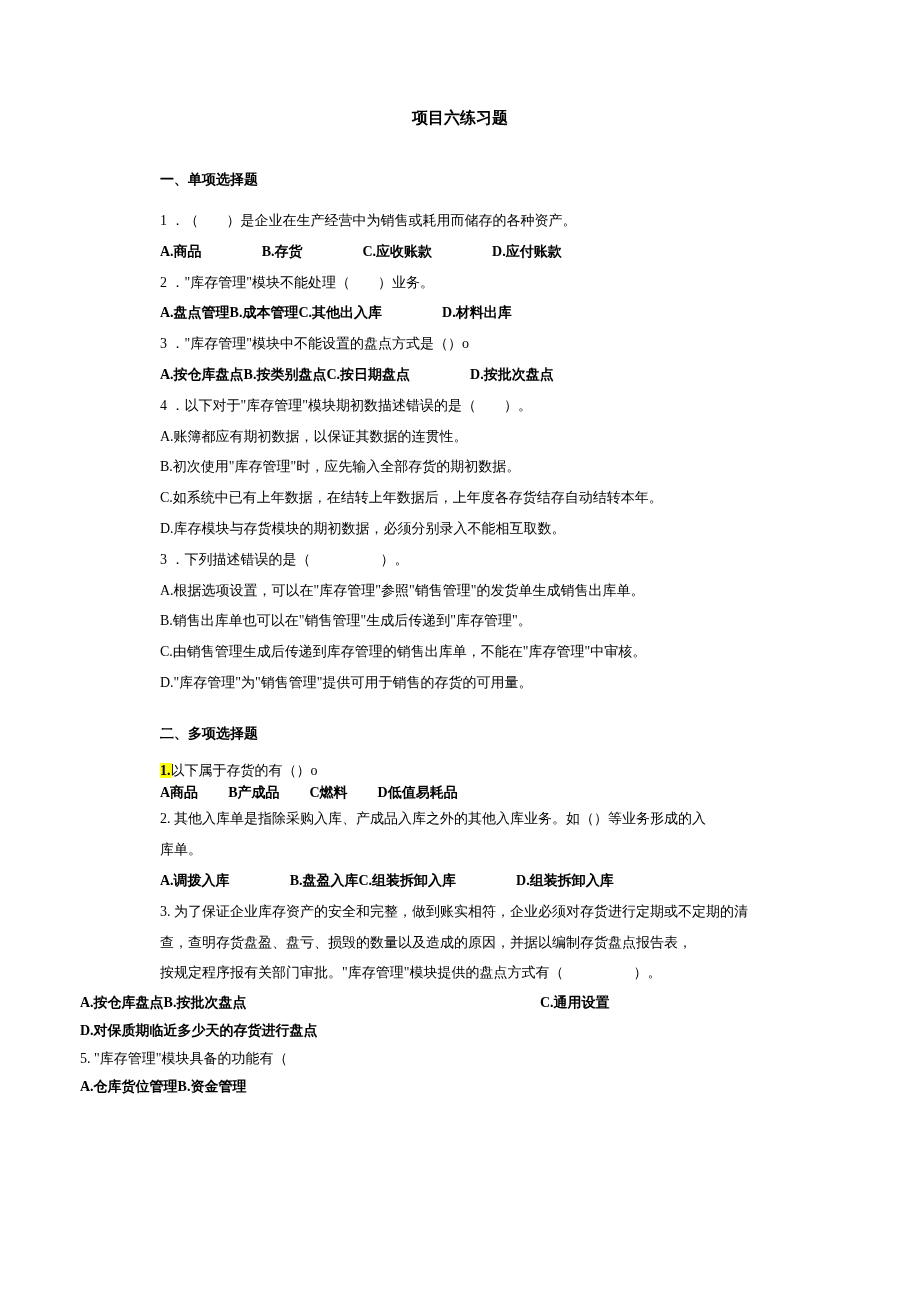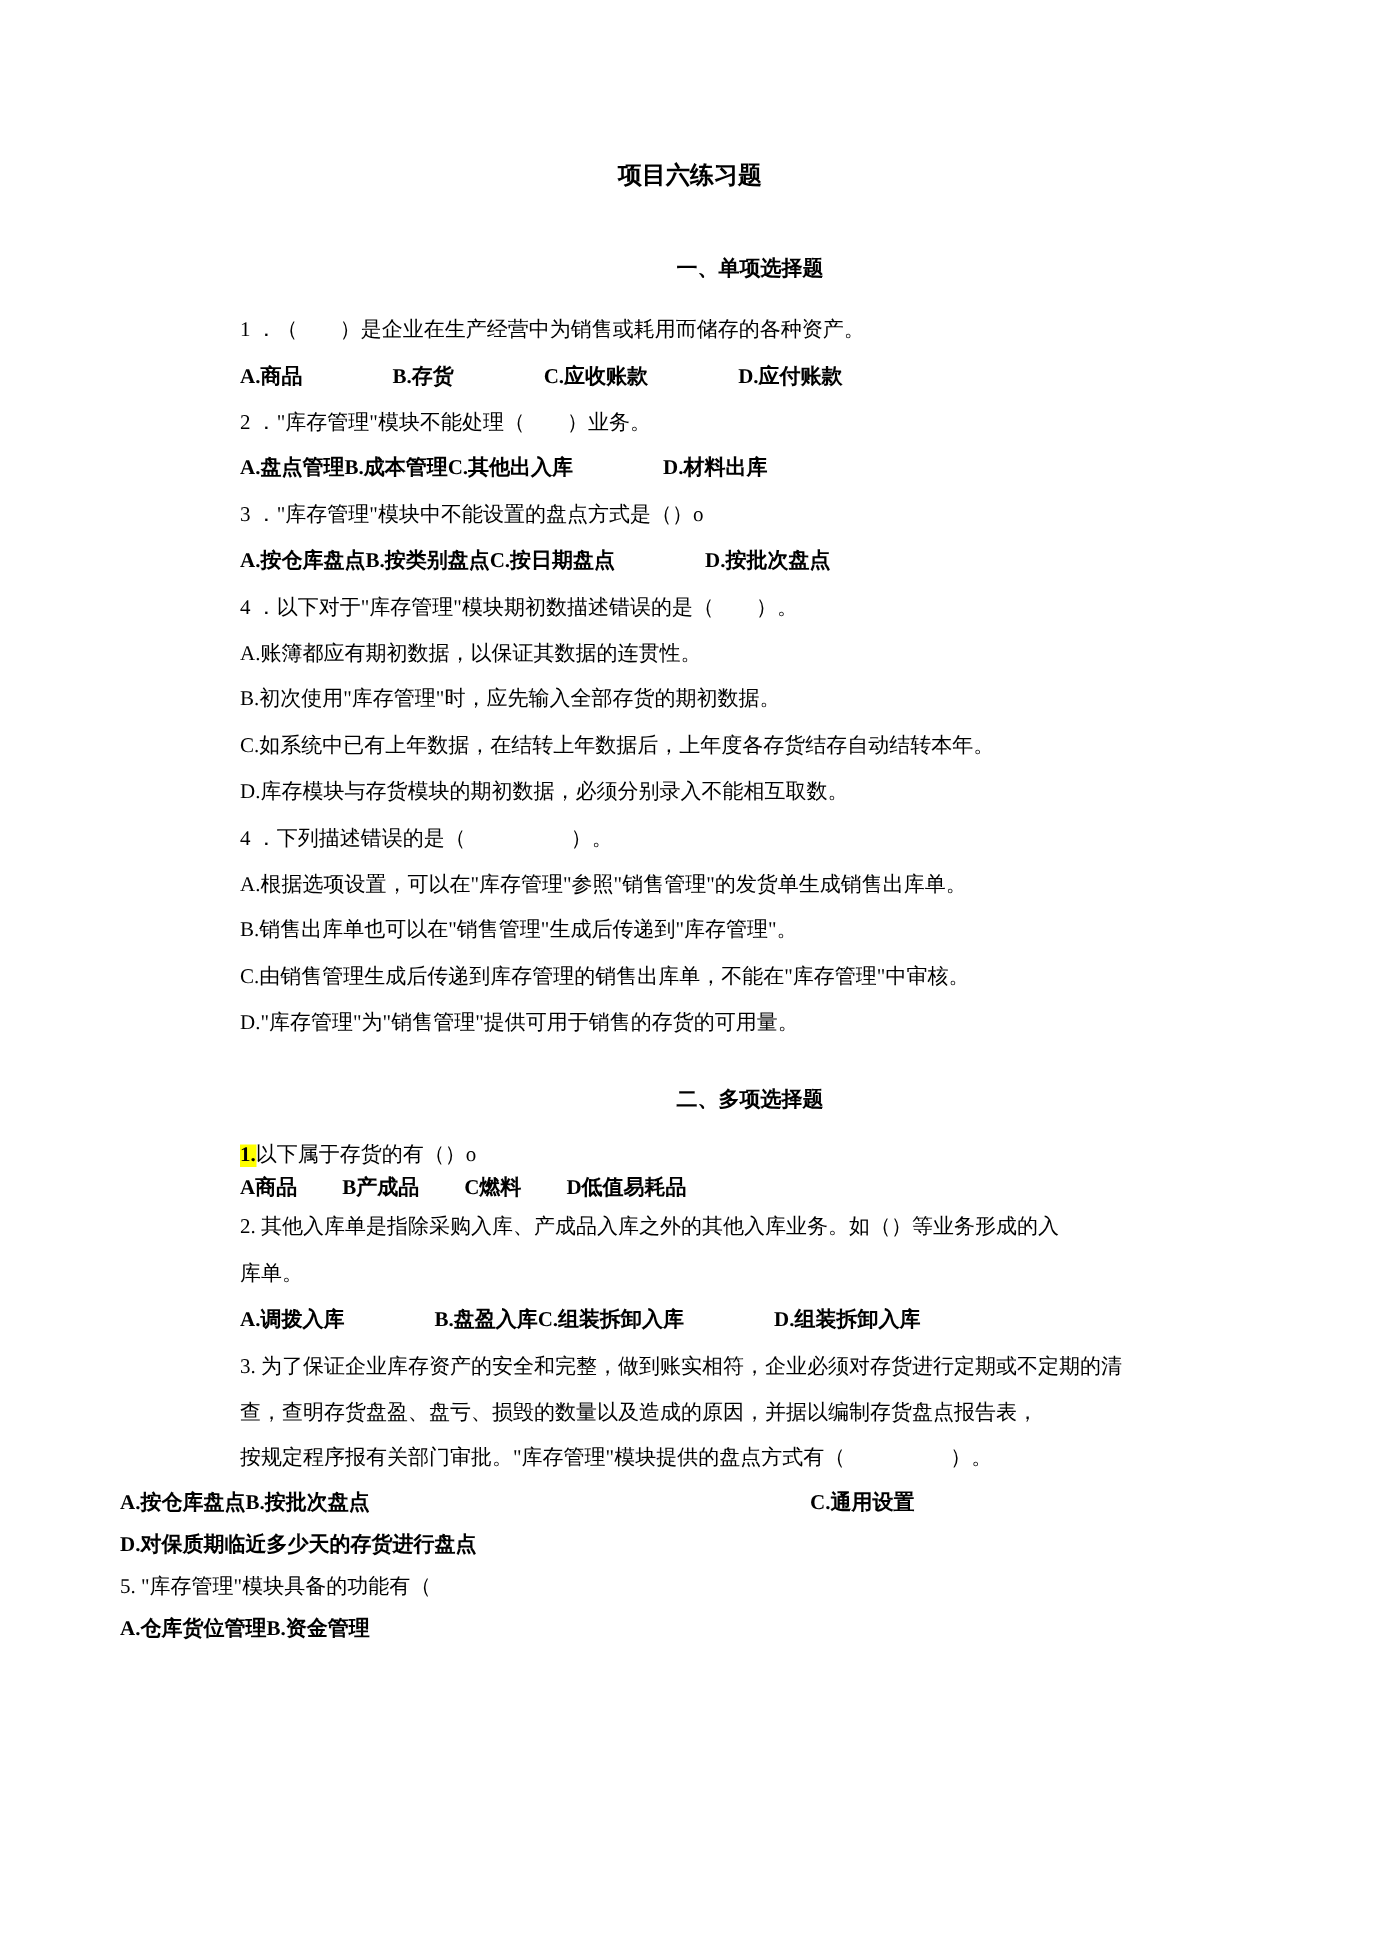--- a/index.html
+++ b/index.html
@@ -17,21 +17,20 @@
     text-align: center;
     font-weight: bold;
     font-size: 16px;
     margin-bottom: 30px;
   }
   .section-head {
     font-weight: bold;
     margin-left: 80px;
     margin-top: 20px;
     margin-bottom: 10px;
-    text-align: center;
   }
   .q {
     margin-left: 80px;
     margin-right: 20px;
   }
   .q-tight {
     margin-left: 80px;
     margin-right: 20px;
     line-height: 1.6;
   }
@@ -90,21 +89,21 @@
   <span class="bold">A.按仓库盘点B.按类别盘点C.按日期盘点</span>
   <span class="bold">D.按批次盘点</span>
 </div>
 
 <div class="q">4 ．以下对于"库存管理"模块期初数描述错误的是（　　）。</div>
 <div class="q">A.账簿都应有期初数据，以保证其数据的连贯性。</div>
 <div class="q">B.初次使用"库存管理"时，应先输入全部存货的期初数据。</div>
 <div class="q">C.如系统中已有上年数据，在结转上年数据后，上年度各存货结存自动结转本年。</div>
 <div class="q">D.库存模块与存货模块的期初数据，必须分别录入不能相互取数。</div>
 
-<div class="q">4 ．下列描述错误的是（　　　　　）。</div>
+<div class="q">3 ．下列描述错误的是（　　　　　）。</div>
 <div class="q">A.根据选项设置，可以在"库存管理"参照"销售管理"的发货单生成销售出库单。</div>
 <div class="q">B.销售出库单也可以在"销售管理"生成后传递到"库存管理"。</div>
 <div class="q">C.由销售管理生成后传递到库存管理的销售出库单，不能在"库存管理"中审核。</div>
 <div class="q">D."库存管理"为"销售管理"提供可用于销售的存货的可用量。</div>
 
 <div class="section-head">二、多项选择题</div>
 
 <div class="q-tight">
   <span class="hl bold">1.</span><span>以下属于存货的有（）o</span>
 </div>

